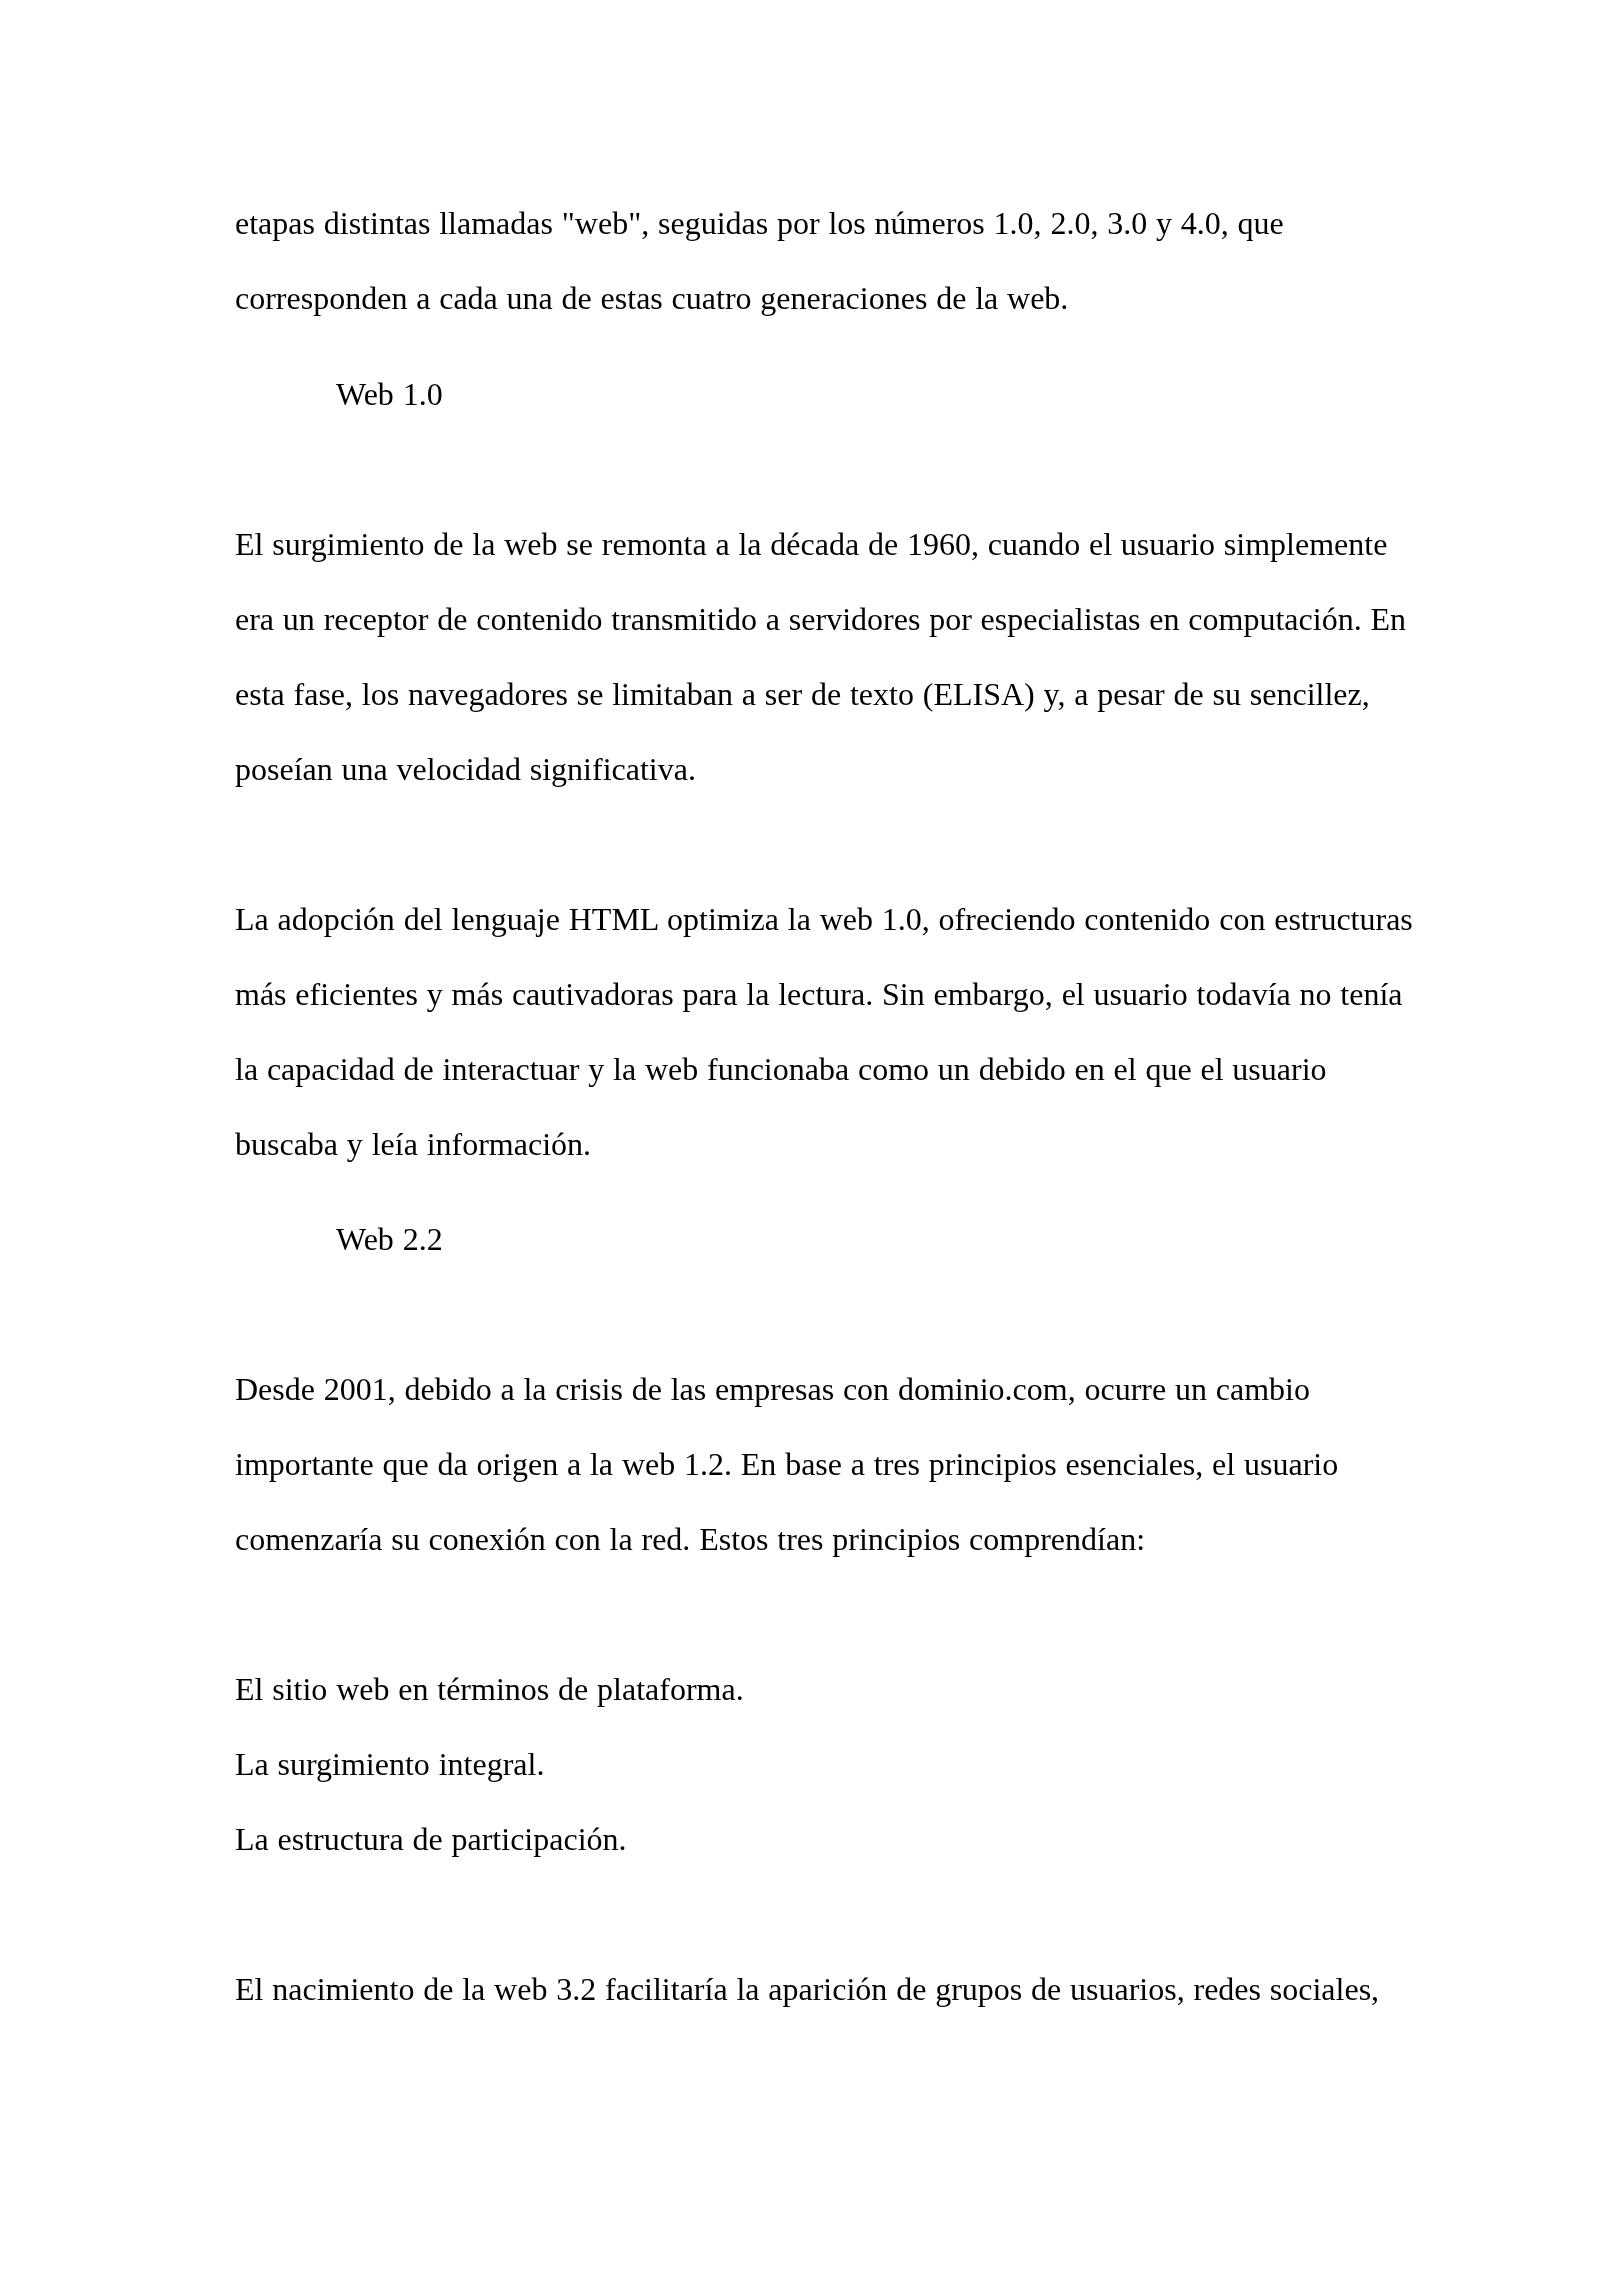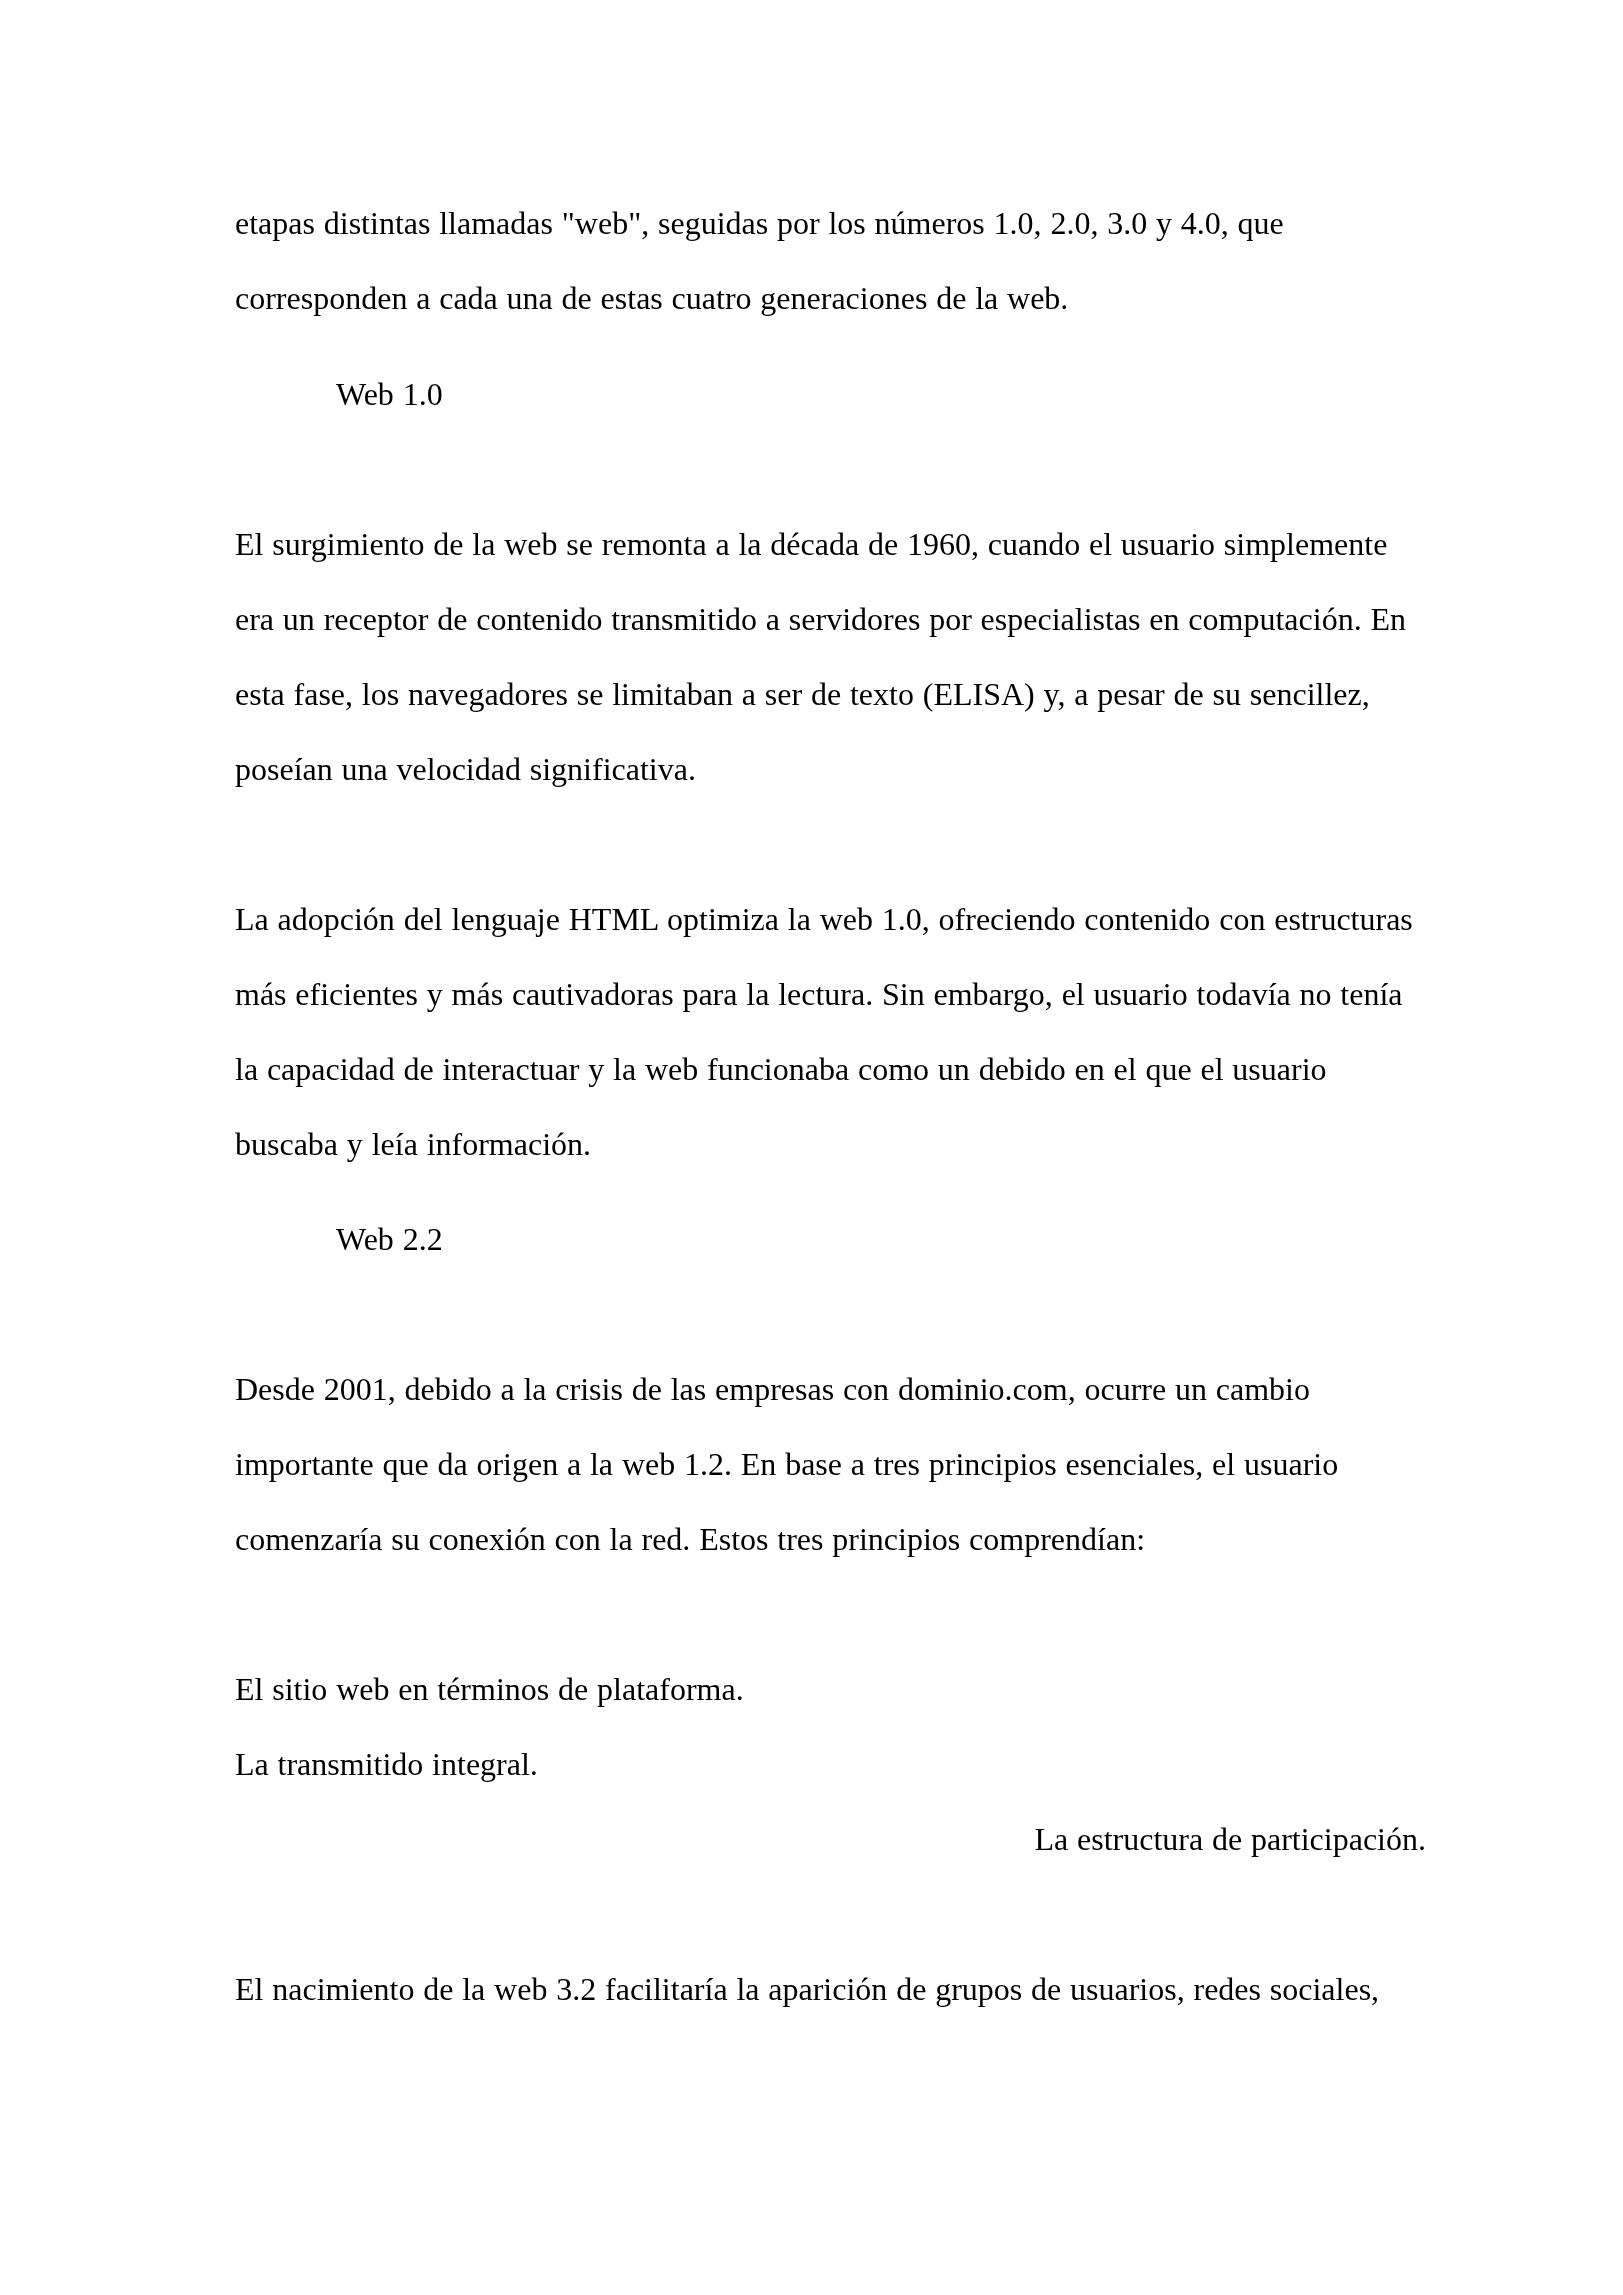--- a/index.html
+++ b/index.html
@@ -20,41 +20,41 @@
   .block {
     font-size: 32px;
     line-height: 75px;
     text-align: left;
     margin-bottom: 75px;
     word-spacing: 0.8px;
   }
   .tight { margin-bottom: 20.6px; }
   .heading { text-indent: 101px; }
   .line { margin-bottom: 0; font-family: Liberation Serif, serif; }
-  .line-last { margin-bottom: 75px; text-align: right; }
+  .line-last { margin-bottom: 75px; }
 </style>
 </head>
 <body>
 
 <div class="page">
 
   <div class="block tight">etapas distintas llamadas "web", seguidas por los números 1.0, 2.0, 3.0 y 4.0, que corresponden a cada una de estas cuatro generaciones de la web.</div>
 
   <div class="block heading">Web 1.0</div>
 
   <div class="block">El surgimiento de la web se remonta a la década de 1960, cuando el usuario simplemente era un receptor de contenido transmitido a servidores por especialistas en computación. En esta fase, los navegadores se limitaban a ser de texto (ELISA) y, a pesar de su sencillez, poseían una velocidad significativa.</div>
 
   <div class="block tight">La adopción del lenguaje HTML optimiza la web 1.0, ofreciendo contenido con estructuras más eficientes y más cautivadoras para la lectura. Sin embargo, el usuario todavía no tenía la capacidad de interactuar y la web funcionaba como un debido en el que el usuario buscaba y leía información.</div>
 
   <div class="block heading">Web 2.2</div>
 
   <div class="block">Desde 2001, debido a la crisis de las empresas con dominio.com, ocurre un cambio importante que da origen a la web 1.2. En base a tres principios esenciales, el usuario comenzaría su conexión con la red. Estos tres principios comprendían:</div>
 
   <div class="block line">El sitio web en términos de plataforma.</div>
 
-  <div class="block line">La transmitido integral.</div>
+  <div class="block line">La surgimiento integral.</div>
 
   <div class="block line line-last">La estructura de participación.</div>
 
   <div class="block">El nacimiento de la web 3.2 facilitaría la aparición de grupos de usuarios, redes sociales,</div>
 
 </div>
 
 
 </body></html>

